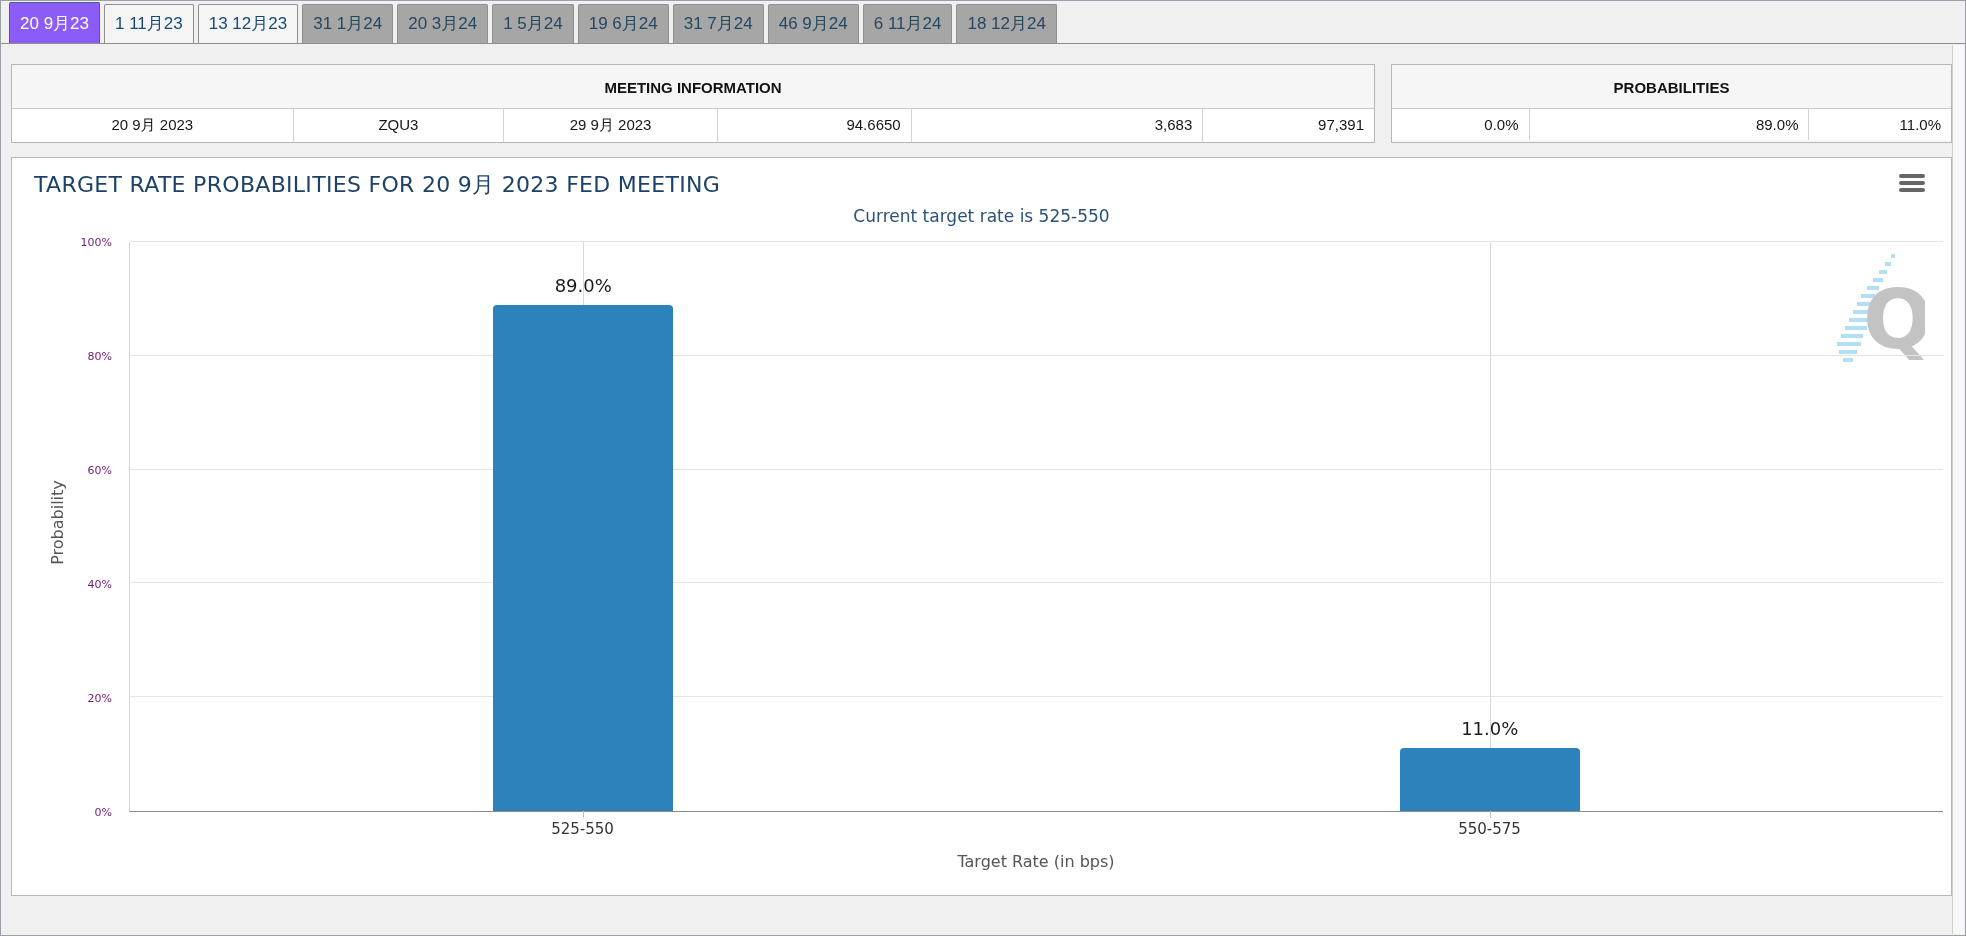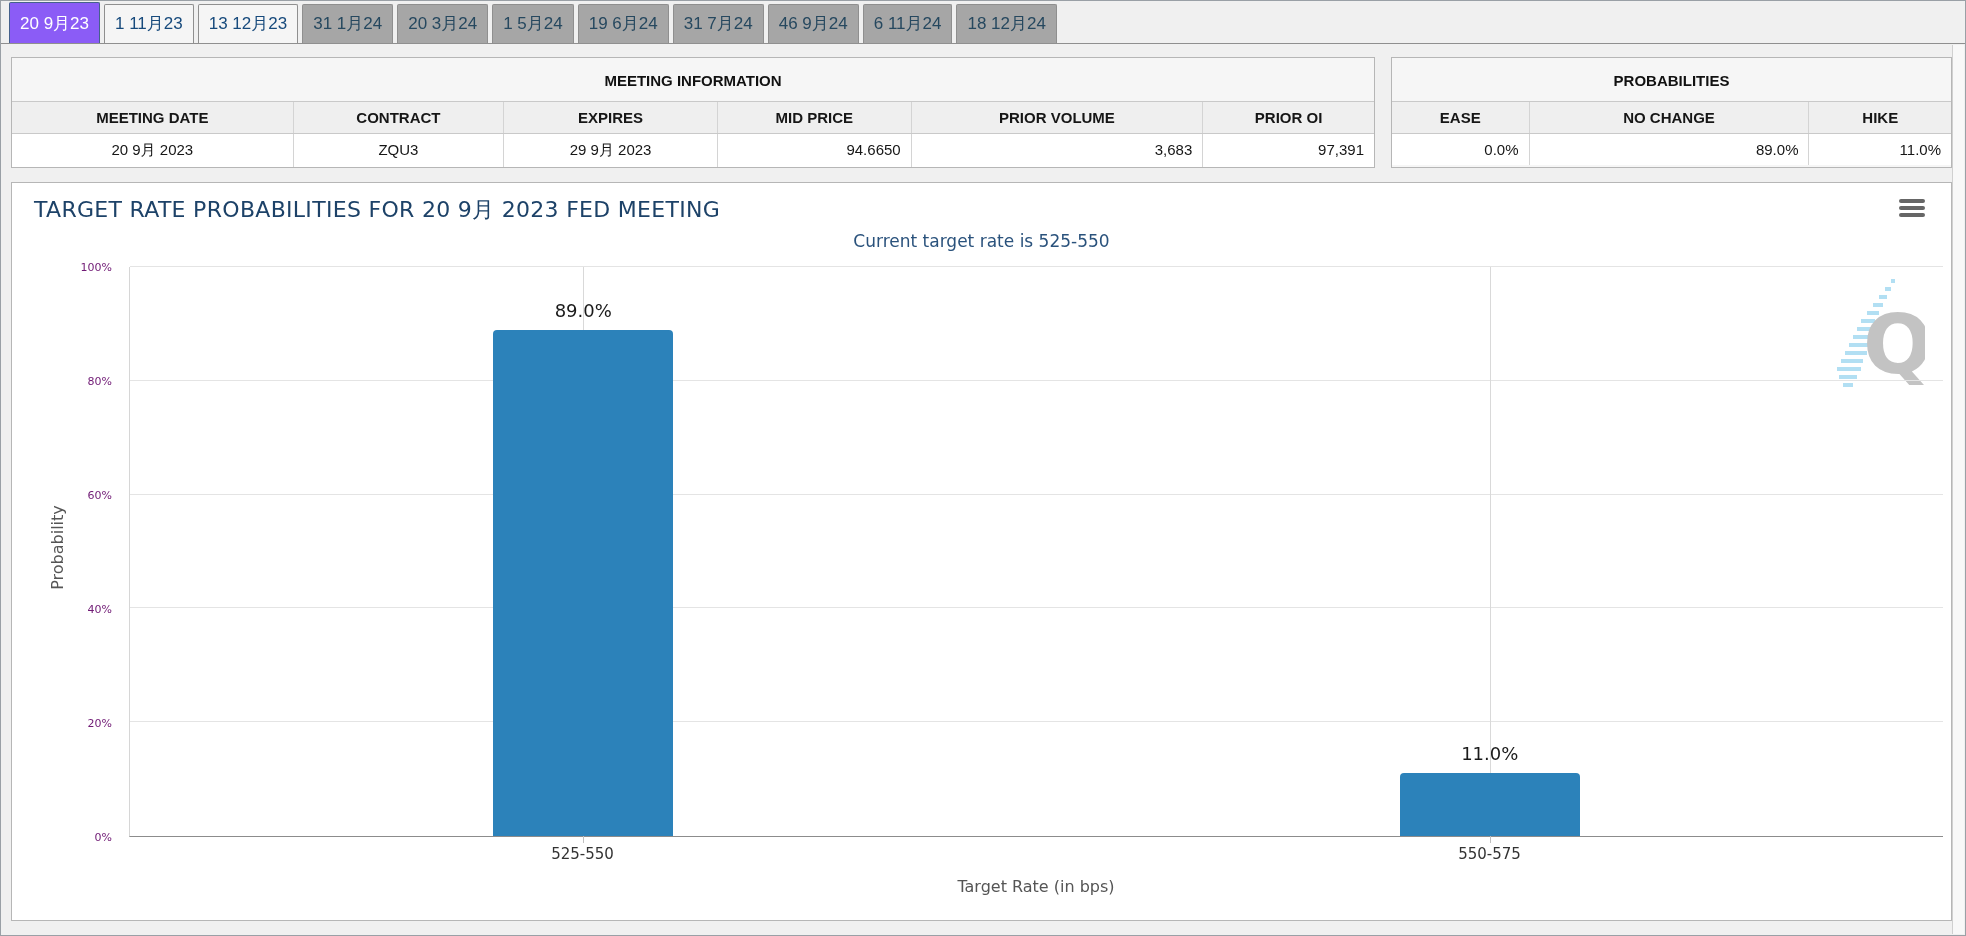--- a/index.html
+++ b/index.html
@@ -41,21 +41,21 @@
     border-color: #45618c;
     color: #ffffff;
     padding-top: 9px;
   }
   .tab.enabled { background: #f5f5f5; color: #174a7c; }
   .tab.disabled { background: #a6a6a6; color: #26485f; }
 
   
   .info-row {
     display: flex;
-    margin: 13px 0 0 10px;
+    margin: 20px 0 0 10px;
     border-radius: 9px;
   }
   .panel {
     background: #f6f6f6;
     border: 1px solid #b6b6b6;
   }
   .panel.meeting { width: 1364px; margin-right: 16px; }
   .panel.prob    { width: 561px; }
   .panel-title {
     text-align: center;
@@ -192,45 +192,32 @@
     <div class="tab disabled">31 7月24</div>
     <div class="tab disabled">46 9月24</div>
     <div class="tab disabled">6 11月24</div>
     <div class="tab disabled">18 12月24</div>
   </div>
 
   <div class="info-row">
 
     <div class="panel meeting">
       <div class="panel-title">MEETING INFORMATION</div>
-      <div class="trow hdr">
-        <div class="cell col0">MEETING DATE</div>
-        <div class="cell col1">CONTRACT</div>
-        <div class="cell col2">EXPIRES</div>
-        <div class="cell col3">MID PRICE</div>
-        <div class="cell col4">PRIOR VOLUME</div>
-        <div class="cell col5">PRIOR OI</div>
-      </div>
       <div class="trow data">
         <div class="cell col0 c">20 9月 2023</div>
         <div class="cell col1 c">ZQU3</div>
         <div class="cell col2 c">29 9月 2023</div>
         <div class="cell col3 r">94.6650</div>
         <div class="cell col4 r">3,683</div>
         <div class="cell col5 r">97,391</div>
       </div>
     </div>
 
     <div class="panel prob">
       <div class="panel-title">PROBABILITIES</div>
-      <div class="trow hdr">
-        <div class="cell col0">EASE</div>
-        <div class="cell col1">NO CHANGE</div>
-        <div class="cell col2">HIKE</div>
-      </div>
       <div class="trow data">
         <div class="cell col0 r">0.0%</div>
         <div class="cell col1 r">89.0%</div>
         <div class="cell col2 r">11.0%</div>
       </div>
     </div>
 
   </div>
 
   <div class="chart-panel">

